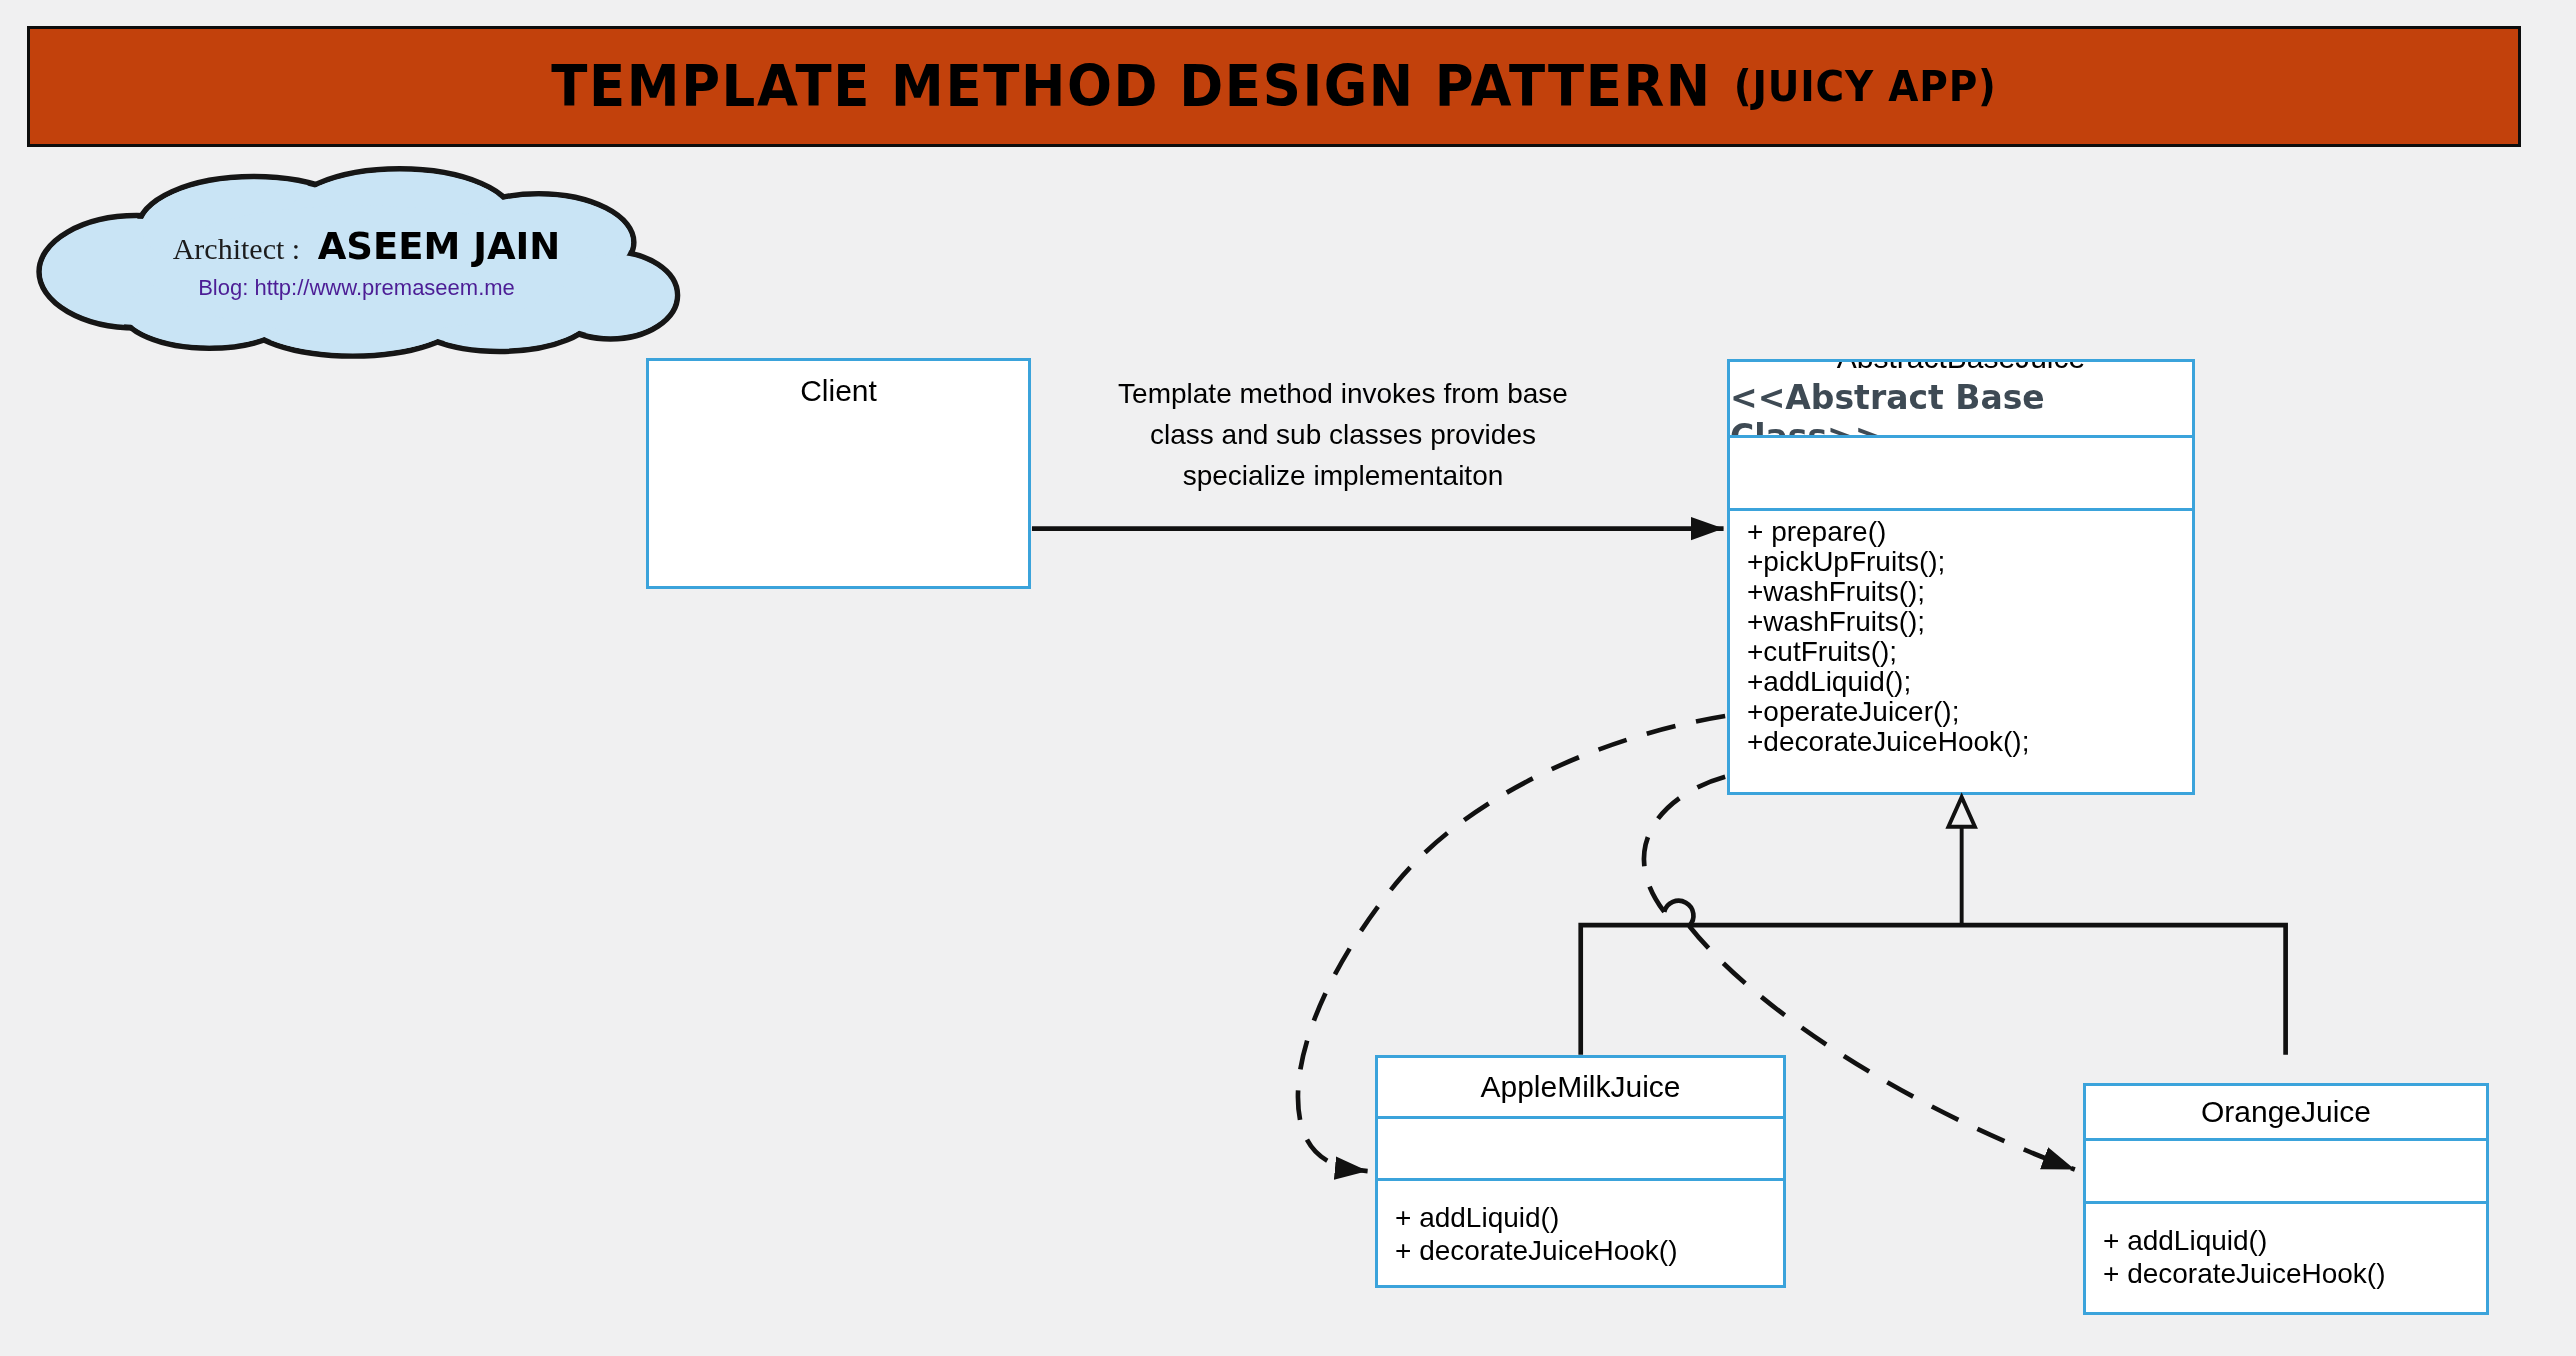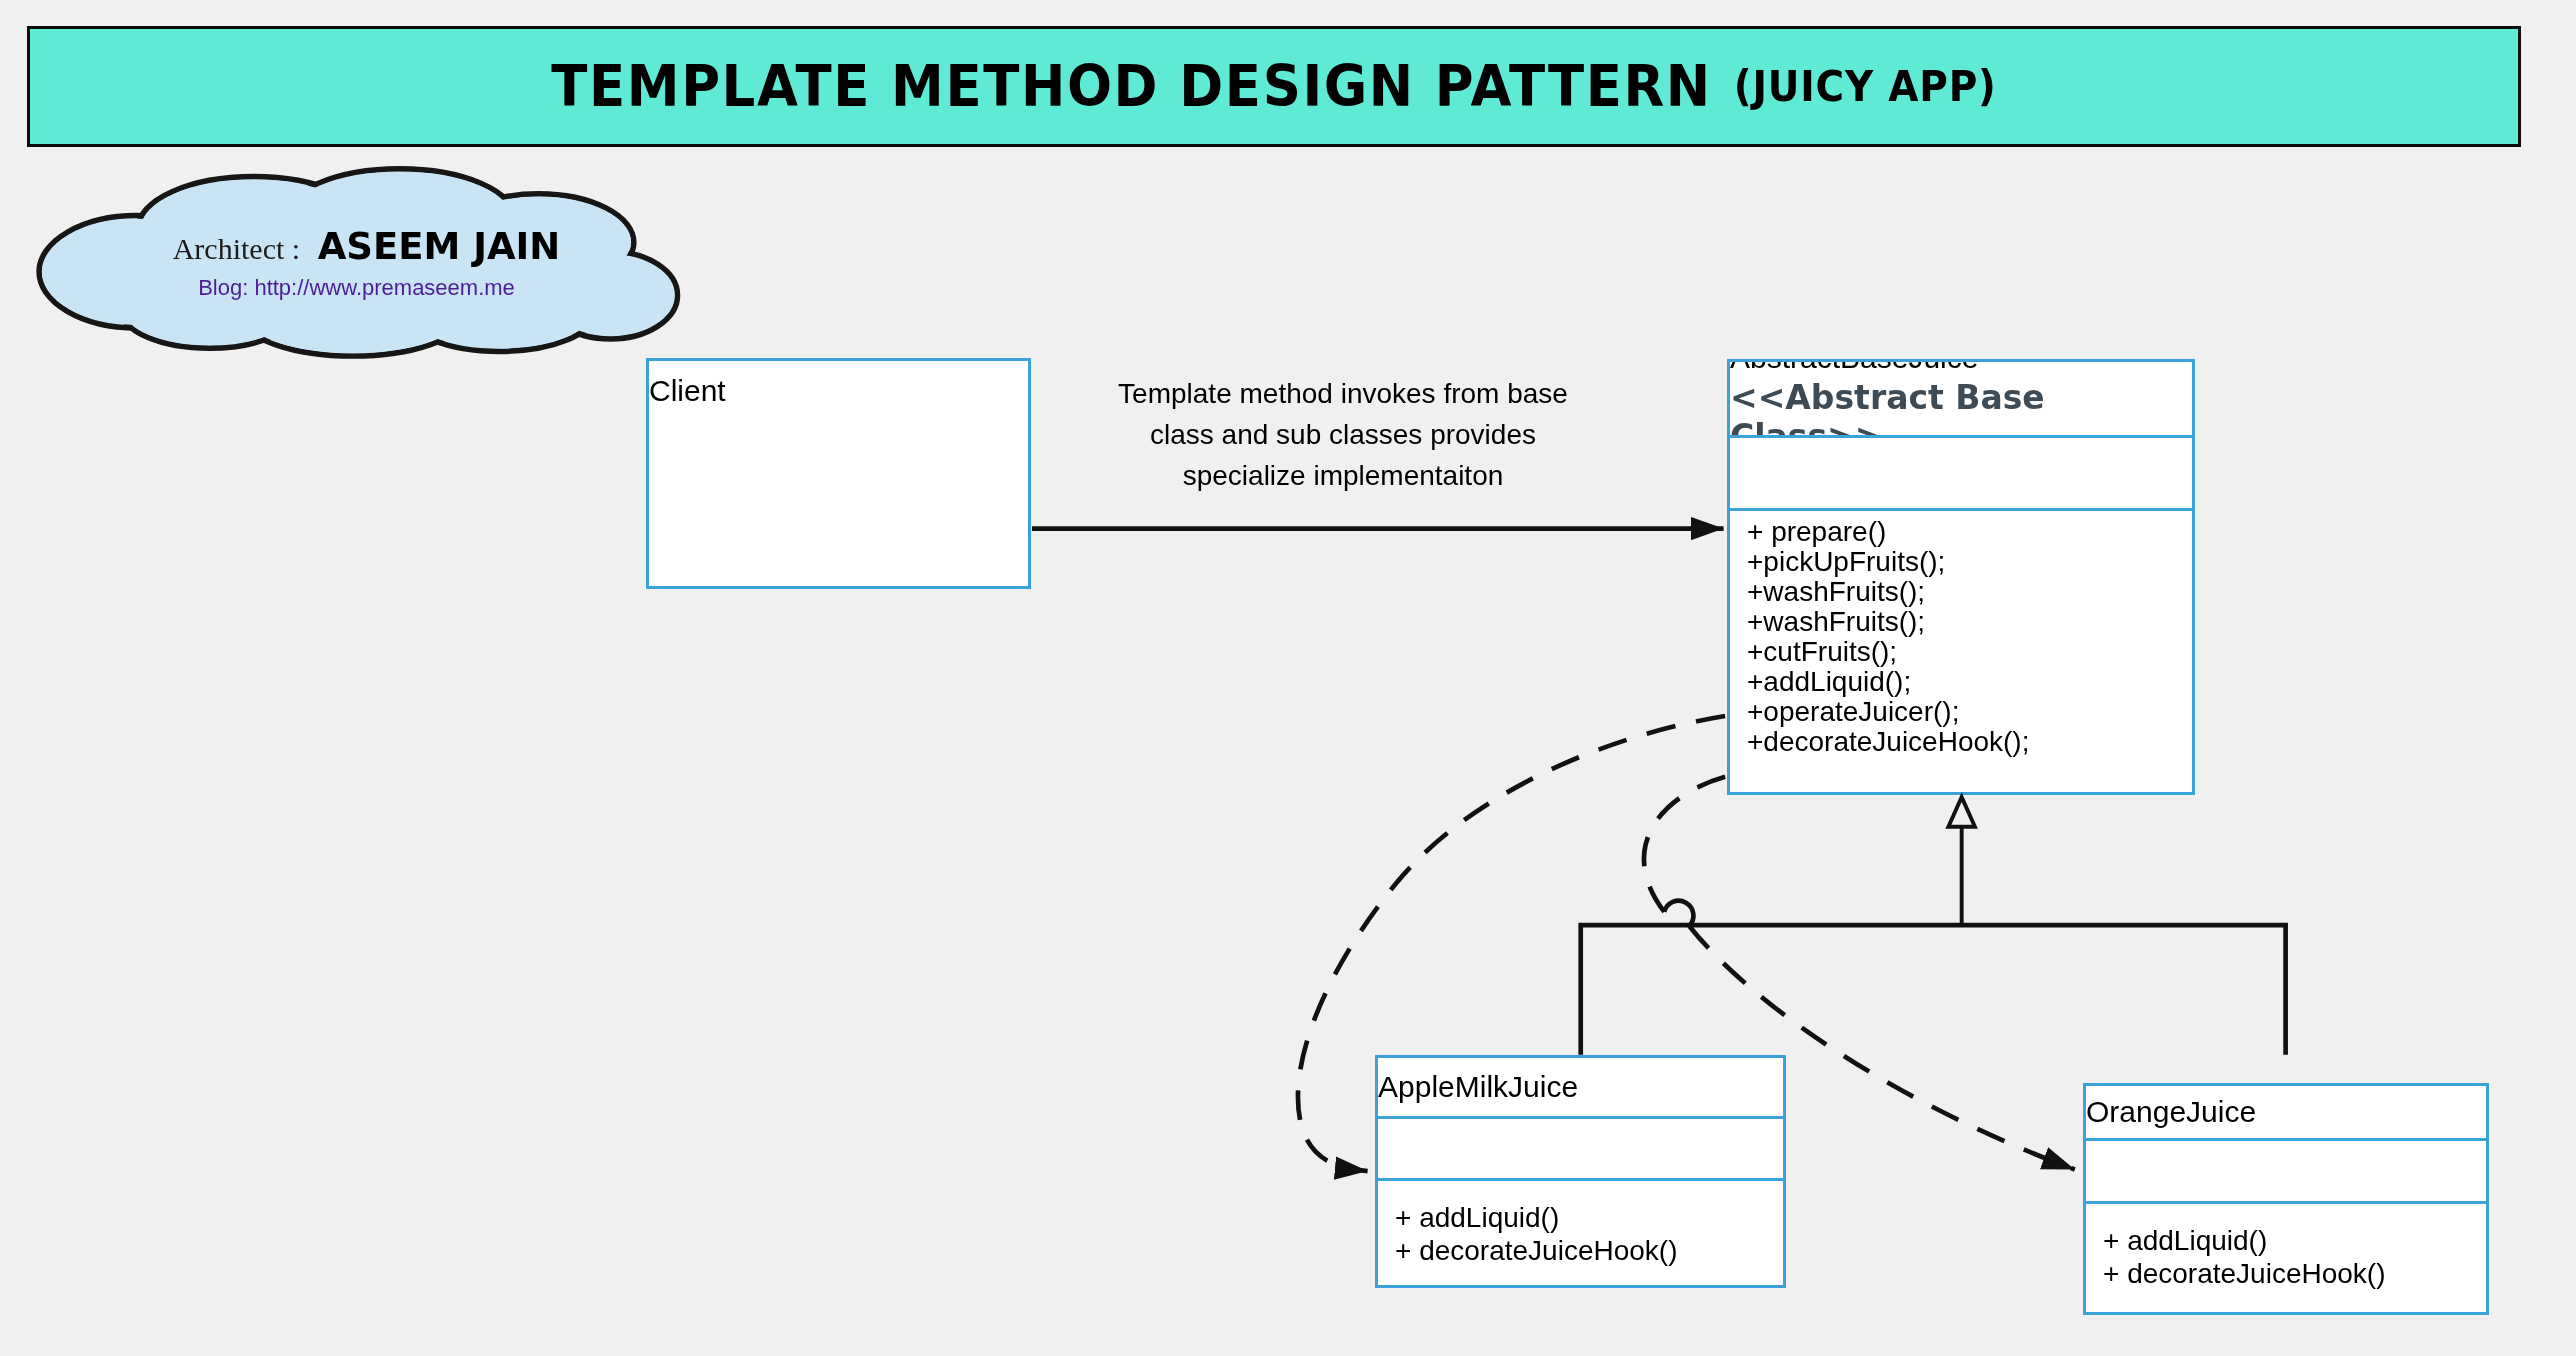--- a/index.html
+++ b/index.html
@@ -4,21 +4,21 @@
 <style>
   html,body{margin:0;padding:0;}
   body{
     width:2576px;height:1357px;position:relative;overflow:hidden;
     background:#F0F0F1;
     font-family:"Liberation Sans", sans-serif;
   }
   
   .banner{
     position:absolute;left:27px;top:26px;width:2488px;height:115px;
-    background:#5eead4;border:3.9px solid #0d0d0d;
+    background:#c2410c;border:3.9px solid #0d0d0d;
     display:flex;align-items:center;justify-content:center;gap:22px;
   }
   .banner-main{
     font-family:"DejaVu Sans", sans-serif;font-weight:bold;font-size:53px;
     letter-spacing:1.6px;color:#000;transform:scaleY(1.08);
   }
   .banner-sub{
     font-family:"DejaVu Sans", sans-serif;font-weight:bold;font-size:39px;
     letter-spacing:0.8px;color:#000;transform:scaleY(1.08);
   }
@@ -34,21 +34,21 @@
     font-size:22px;color:#4c1d95;white-space:nowrap;
   }
   
   .uml{
     position:absolute;background:#fff;border:3.1px solid #3BA3DB;
     box-sizing:border-box;z-index:2;
   }
   .uml .compartment{box-sizing:border-box;overflow:hidden;}
   .uml .compartment + .compartment{border-top:3.1px solid #3BA3DB;}
   .uml .title{
-    display:flex;flex-direction:column;align-items:flex-start;justify-content:center;
+    display:flex;flex-direction:column;align-items:center;justify-content:center;
     font-size:30px;color:#000;
   }
   .uml .stereotype{
     font-family:"DejaVu Sans", sans-serif;font-weight:bold;font-size:33px;color:#3E4A54;
     margin-top:3.1px;
   }
   .uml .members{font-size:28px;color:#000;padding-left:17px;}
   .uml .members .mline{line-height:30px;white-space:nowrap;}
 
   #client-box{left:646px;top:358px;width:385px;height:231px;}

